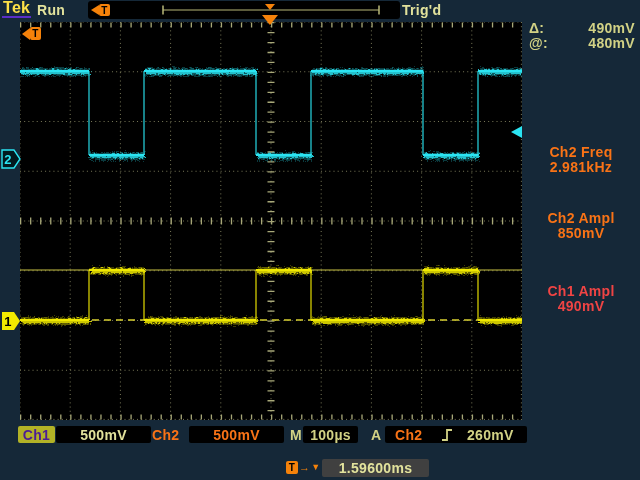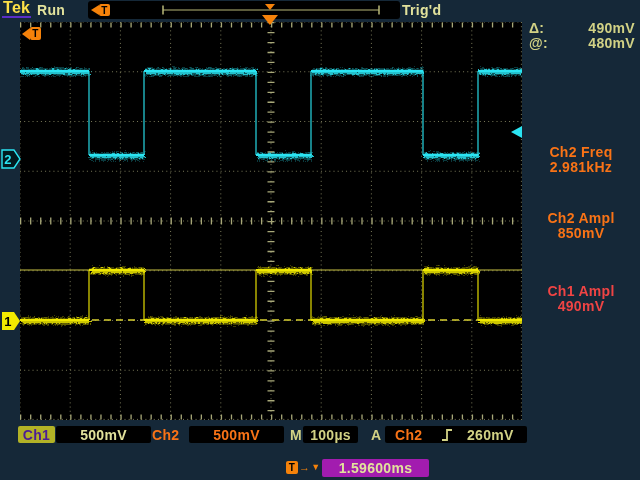--- a/index.html
+++ b/index.html
@@ -30,21 +30,21 @@
          display:flex;align-items:center;justify-content:center;font-size:14px;}
   .chbadge{position:absolute;top:426px;left:18px;width:37px;height:17px;background:#b2b226;color:#4c1d95;
            border-radius:2px;display:flex;align-items:center;justify-content:center;font-size:14px;}
   .barlabel{position:absolute;top:427px;font-size:14px;}
   
   .tmark{left:286px;top:461px;display:flex;align-items:center;z-index:2;}
   .tsq{width:12px;height:13px;background:#f5820a;color:#000;font-size:10px;display:flex;
        align-items:center;justify-content:center;border-radius:2px;}
   .tarrow{color:#f5820a;font-size:11px;line-height:13px;margin-left:1px;}
   .ttri{color:#f5820a;font-size:9px;line-height:13px;margin-left:1px;}
-  .delaybadge{left:322px;top:459px;width:107px;height:18px;background:#a21caf;border-radius:2px;
+  .delaybadge{left:322px;top:459px;width:107px;height:18px;background:#404040;border-radius:2px;
               display:flex;align-items:center;justify-content:center;font-size:14px;}
   .datetime{left:538px;top:446px;font-size:14px;line-height:15px;white-space:nowrap;}
 </style>
 </head>
 <body>
 
 <div class="root">
 
   <span class="abs logo">Tek</span>
   <span class="abs run olive-bright">Run</span>

